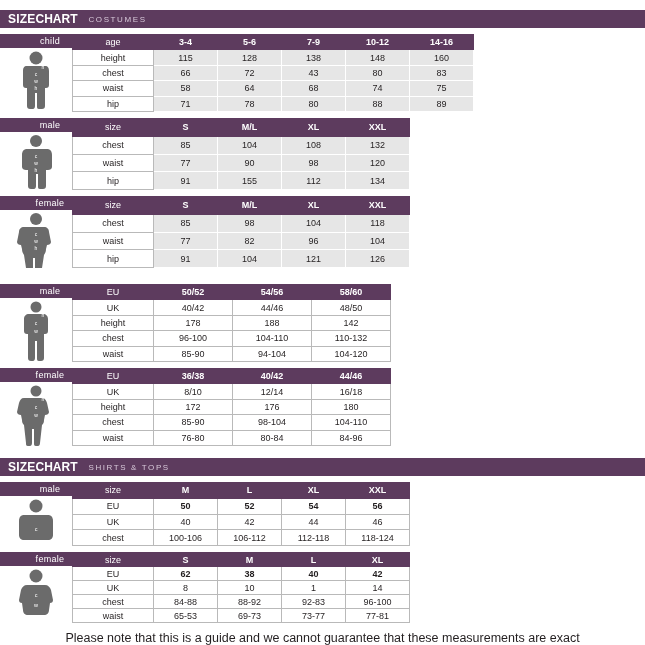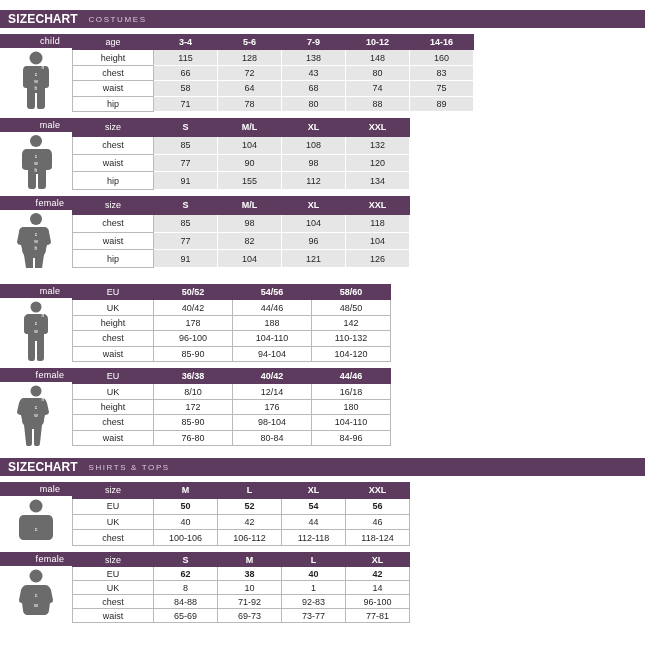--- a/index.html
+++ b/index.html
@@ -472,31 +472,32 @@
         <td class="lab">UK</td>
         <td class="cellw">8</td>
         <td class="cellw">10</td>
         <td class="cellw">1</td>
         <td class="cellw">14</td>
         <td class="empty"></td>
       </tr>
       <tr>
         <td class="lab">chest</td>
         <td class="cellw">84-88</td>
-        <td class="cellw">71-92</td>
+        <td class="cellw">88-92</td>
         <td class="cellw">92-83</td>
         <td class="cellw">96-100</td>
         <td class="empty"></td>
       </tr>
       <tr>
         <td class="lab">waist</td>
-        <td class="cellw">65-69</td>
+        <td class="cellw">65-53</td>
         <td class="cellw">69-73</td>
         <td class="cellw">73-77</td>
         <td class="cellw">77-81</td>
         <td class="empty"></td>
       </tr>
     </tbody>
       </table>
   </div>
 
+  <div class="foot">Please note that this is a guide and we cannot guarantee that these measurements are exact</div>
 
 </div>
 
 </body></html>

